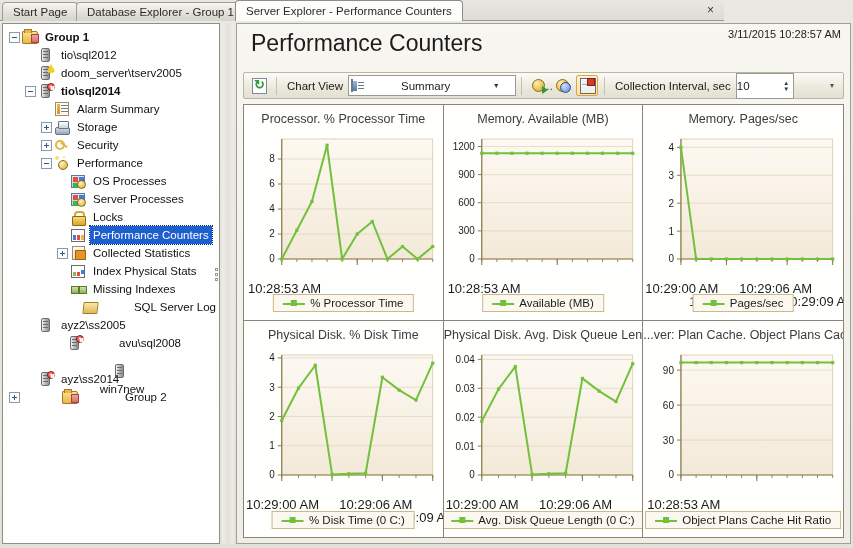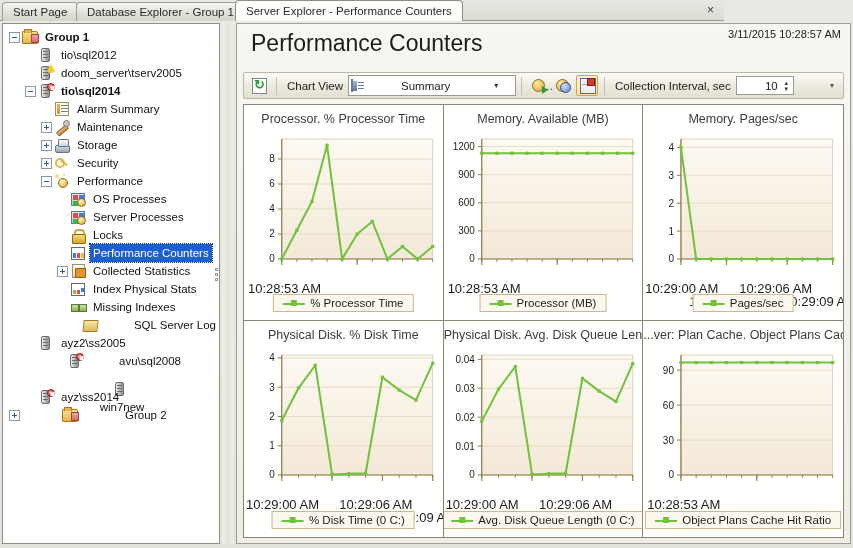--- a/index.html
+++ b/index.html
@@ -222,23 +222,23 @@
     border: 1px solid #9a9a92;
     display: flex; align-items: center;
     padding: 0 2px;
     position: relative;
     gap: 44px;
   }
   .combo .cval { font-size: 11.5px; color: #1c1c1c; margin-left: 4px; flex: 1; }
   .combo .carr { width: 12px; text-align: center; font-size: 8px; color: #333; }
   .combo .cdots { width: 16px; text-align: center; font-size: 11px; color: #333; letter-spacing: 1px; }
   .spin {
-    height: 19px; width: 58px;
+    height: 26px; width: 58px;
     background: #fff; border: 1px solid #9a9a92;
-    display: flex; align-items: center; justify-content: flex-end;
+    display: flex; align-items: center; justify-content: space-between;
     padding-right: 2px; position: relative;
   }
   .spin .sval { font-size: 11.5px; color: #1c1c1c; margin-right: 4px; }
   .spin .sarr { display: flex; flex-direction: column; width: 9px; }
   .spin .sarr span { font-size: 6px; line-height: 6px; color: #333; text-align: center; }
   .tbdrop {
     margin-left: auto; width: 16px; text-align: center;
     font-size: 8px; color: #555;
   }
 
@@ -350,27 +350,20 @@
             <span class="badge err"></span>
           </span>
           <span class="lbl">tio\sql2014</span>
         </div>
         <div class="tnode" style="padding-left: 36px;">
           <span class="nogl"></span>
           <span class="ico">
             <span class="ic-list"></span>
           </span>
           <span class="lbl">Alarm Summary</span>
-        </div>
-        <div class="tnode" style="padding-left: 36px;">
-          <span class="exp plus"></span>
-          <span class="ico">
-            <span class="ic-wrench"></span>
-          </span>
-          <span class="lbl">Maintenance</span>
         </div>
         <div class="tnode" style="padding-left: 36px;">
           <span class="exp plus"></span>
           <span class="ico">
             <span class="ic-stor"></span>
           </span>
           <span class="lbl">Storage</span>
         </div>
         <div class="tnode" style="padding-left: 36px;">
           <span class="exp plus"></span>
@@ -647,21 +640,21 @@
               <rect x="173.20000000000002" y="20.65" width="3.2" height="3.2" fill="#72c13c"></rect>
               <rect x="188.4" y="20.65" width="3.2" height="3.2" fill="#72c13c"></rect>
             </svg>
           </div>
           <div class="xlabels">
             <span class="xl" style="left: 2%; top: 0px;">10:28:53 AM</span>
             <span class="xl" style="left: 44%; top: 13px;">10:29:03 AM</span>
           </div>
           <div class="legend">
             <span class="lgmark"></span>
-            <span>Processor (MB)</span>
+            <span>Available (MB)</span>
           </div>
         </div>
         <div class="cell">
           <div class="ctitle">Memory. Pages/sec</div>
           <div class="plotwrap">
             <svg width="100%" height="150" viewBox="0 0 200 150" preserveAspectRatio="none">
               <defs>
                 <linearGradient id="pg2" x1="0" y1="0" x2="0" y2="1">
                   <stop offset="0%" stop-color="#fdf9f2"></stop>
                   <stop offset="100%" stop-color="#f3e9d8"></stop>

